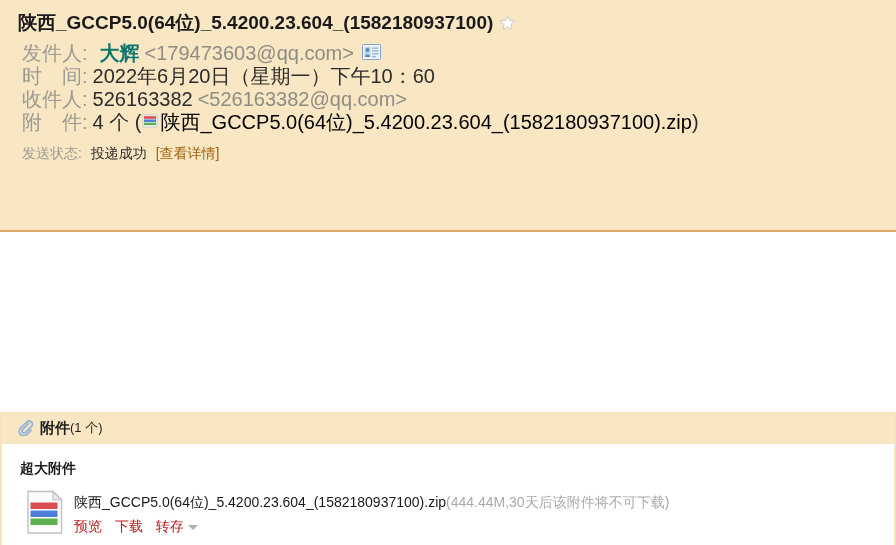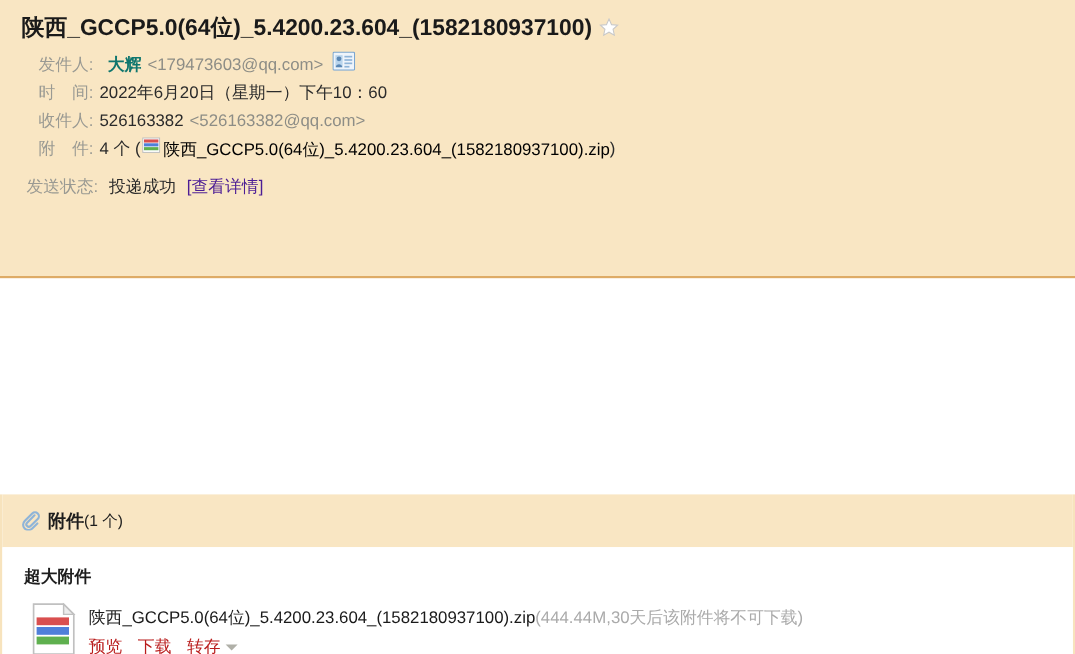--- a/index.html
+++ b/index.html
@@ -38,22 +38,23 @@
     white-space: nowrap;
   }
   .star-icon {
     margin-left: 6px;
     display: inline-block;
     line-height: 1;
   }
 
   .meta-row {
     display: flex;
-    padding: 1px 0 1px 32px;
-    font-size: 14px;
+    align-items: center;
+    padding: 1px 0 1px 22px;
+    font-size: 20px;
     line-height: 21px;
     white-space: nowrap;
   }
   .meta-label {
     color: #9a9a93;
     flex: none;
   }
   .meta-label.spaced {
     letter-spacing: 0;
   }
@@ -95,21 +96,21 @@
     white-space: nowrap;
   }
   .status-label {
     color: #9a9a93;
   }
   .status-value {
     color: #2b2b2b;
     margin-left: 5px;
   }
   .status-detail-link {
-    color: #4c1d95;
+    color: #a16207;
     margin-left: 5px;
     cursor: pointer;
     text-decoration: none;
   }
 
   
   #mail-body {
     height: 180px;
     background: #ffffff;
   }
@@ -117,21 +118,21 @@
   
   #attachment-panel {
     margin: 0;
     border-left: 2px solid #f7e3bd;
     border-right: 2px solid #f7e3bd;
     border-bottom: 2px solid #f7e3bd;
     box-sizing: border-box;
   }
   #attachment-panel-header {
     background: #f9e6c3;
-    height: 44px;
+    height: 32px;
     display: flex;
     align-items: center;
     padding-left: 15px;
     box-sizing: border-box;
   }
   .paperclip-icon {
     display: inline-block;
     margin-right: 6px;
     line-height: 1;
   }

